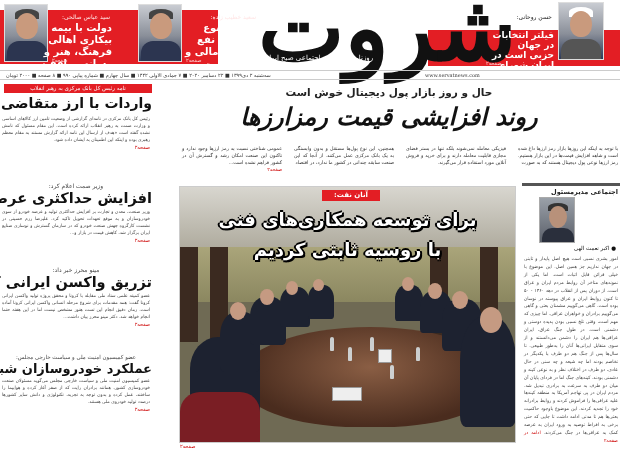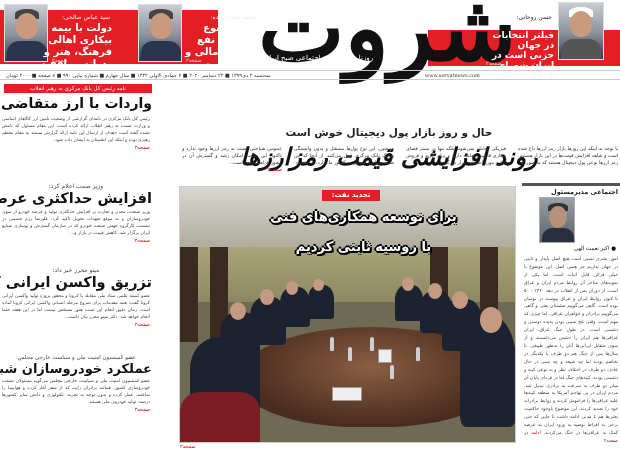--- a/index.html
+++ b/index.html
@@ -29,41 +29,41 @@
   
   #leftcol { position: absolute; left: 0; top: 82px; width: 152px; height: 367px; }
   .lc-top-kicker { position: absolute; left: 4px; top: 2px; width: 148px; height: 9px; background: #e31e24; color: #fff; font-size: 5.5px; text-align: center; line-height: 9px; }
   .story { position: absolute; left: 0; width: 152px; }
   .story .kick { font-size: 6px; color: #444; text-align: center; }
   .story .head { font-size: 14.5px; line-height: 19px; font-weight: bold; text-align: center; color: #111; white-space: nowrap; overflow: hidden; }
   .story .body { font-size: 4.5px; line-height: 7px; color: #444; text-align: justify; padding: 0 2px; }
   .story .ref { font-size: 5px; color: #c00; margin-top: 1px; padding-right: 2px; }
 
   
-  #mainhead { position: absolute; left: 158px; top: 82px; width: 462px; height: 60px; text-align: center; margin-top: 40px; }
+  #mainhead { position: absolute; left: 158px; top: 82px; width: 462px; height: 60px; text-align: center; }
   #mainhead .sub { font-size: 10.5px; font-weight: bold; color: #222; margin-top: 4px; }
   #mainhead .title { font-size: 24px; font-weight: bold; color: #111; line-height: 38px; letter-spacing: -0.5px; font-style: italic; }
 
   #leadcols { position: absolute; left: 160px; top: 145px; width: 458px; height: 36px; }
   .lead { position: absolute; top: 0; width: 100px; font-size: 4.8px; line-height: 7px; color: #333; text-align: justify; }
   .lead .ref { color: #c00; }
 
   
   #photo { position: absolute; left: 179px; top: 186px; width: 337px; height: 257px; overflow: hidden; background: #6f6a54; border: 1px solid #ccc; }
   .ceiling { position: absolute; left: 0; top: 0; width: 100%; height: 70px; background: linear-gradient(#d8d6cf, #a9a597); }
   .wall { position: absolute; left: 0; top: 60px; width: 100%; height: 55px; background: linear-gradient(#aaa57a, #8b8760); }
   .panel { position: absolute; top: 60px; width: 18px; height: 95px; background: #3b2a20; }
   .table { position: absolute; left: 60px; top: 140px; width: 260px; height: 100px; border-radius: 50% 50% 45% 45%; background: radial-gradient(ellipse at 50% 40%, #8a5e44, #4a2c1e 70%); }
   .chair { position: absolute; left: 0; top: 205px; width: 80px; height: 52px; background: #7a1e24; border-radius: 20px 20px 0 0; }
   .person { position: absolute; border-radius: 40% 40% 10% 10%; background: #1d2230; }
   .head-p { position: absolute; border-radius: 50%; background: #c59a82; }
   .bottle { position: absolute; width: 4px; height: 14px; background: rgba(220,230,235,0.85); border-radius: 2px 2px 1px 1px; }
   .nameplate { position: absolute; width: 30px; height: 14px; background: #eee; border: 1px solid #999; }
   #photo .kicker { position: absolute; left: 142px; top: 3px; width: 58px; height: 11px; background: #e31e24; color: #fff; font-size: 7px; line-height: 11px; text-align: center; font-weight: bold; }
-  #photo .line { position: absolute; left: 0; width: 100%; text-align: center; font-size: 13px; font-weight: bold; color: #fff; text-shadow: -2px 0 #000, 2px 0 #000, 0 2px #000, 0 -2px #000, 2px 2px #000; white-space: nowrap; margin-left: 16px; }
+  #photo .line { position: absolute; left: 0; width: 100%; text-align: center; font-size: 18px; font-weight: bold; color: #fff; text-shadow: -2px 0 #000, 2px 0 #000, 0 2px #000, 0 -2px #000, 2px 2px #000; white-space: nowrap; }
 
   
   #rightcol { position: absolute; left: 522px; top: 183px; width: 98px; height: 266px; }
   .rc-kicker { font-size: 6.5px; font-weight: bold; color: #222; padding-right: 2px; height: 12px; line-height: 12px; border-top: 3px solid #555; border-top-left-radius: 0; }
   .rc-photo { position: absolute; left: 17px; top: 14px; width: 36px; height: 46px; background: linear-gradient(#9aa0a8, #5b606a); border: 1px solid #aaa; }
   .rc-photo .face { position: absolute; left: 9px; top: 8px; width: 18px; height: 22px; border-radius: 50%; background: #b8917a; }
   .rc-photo .hair { position: absolute; left: 8px; top: 5px; width: 20px; height: 8px; border-radius: 50% 50% 0 0; background: #333; }
   .rc-photo .suit { position: absolute; left: 2px; bottom: 0; width: 32px; height: 14px; background: #2a2f3c; border-radius: 10px 10px 0 0; }
   .rc-title { position: absolute; right: 4px; top: 16px; width: 38px; font-size: 9px; line-height: 12px; font-weight: bold; text-align: center; color: #111; }
   .rc-author { position: absolute; right: 4px; top: 62px; font-size: 5.5px; color: #111; }
@@ -198,21 +198,21 @@
 
   <div class="bottle" style="left:150px; top:150px;"></div>
   <div class="bottle" style="left:168px; top:160px;"></div>
   <div class="bottle" style="left:190px; top:150px;"></div>
   <div class="bottle" style="left:210px; top:178px;"></div>
   <div class="bottle" style="left:236px; top:160px;"></div>
   <div class="nameplate" style="left:152px; top:200px;"></div>
   <div class="nameplate" style="left:198px; top:162px; width:14px;"></div>
   <div class="chair"></div>
 
-  <div class="kicker">تجدید نفت:</div>
+  <div class="kicker">آنان نفت:</div>
   <div class="line" style="top:22px;">برای توسعه همکاری‌های فنی</div>
   <div class="line" style="top:52px;">با روسیه ثابتی کردیم</div>
 </div>
 <div style="position:absolute; left:180px; top:443px; font-size:5px; color:#c00;">صفحه۲</div>
 
 <div id="rightcol">
   <div class="rc-kicker">اجتماعی مدیرمسئول</div>
   <div class="rc-photo">
     <div class="hair"></div>
       <div class="face"></div>

